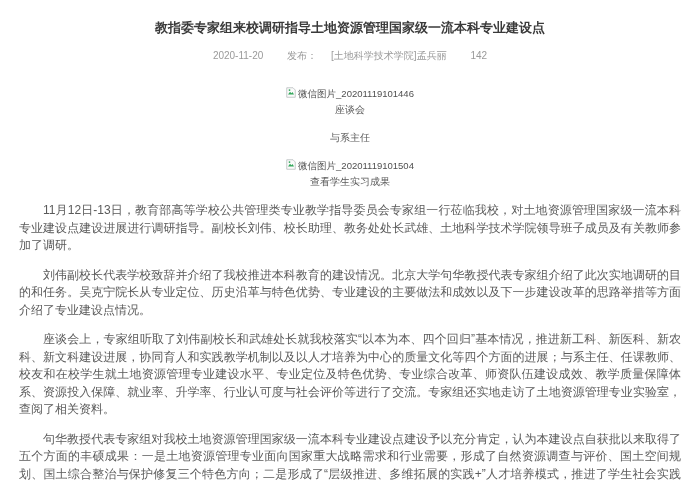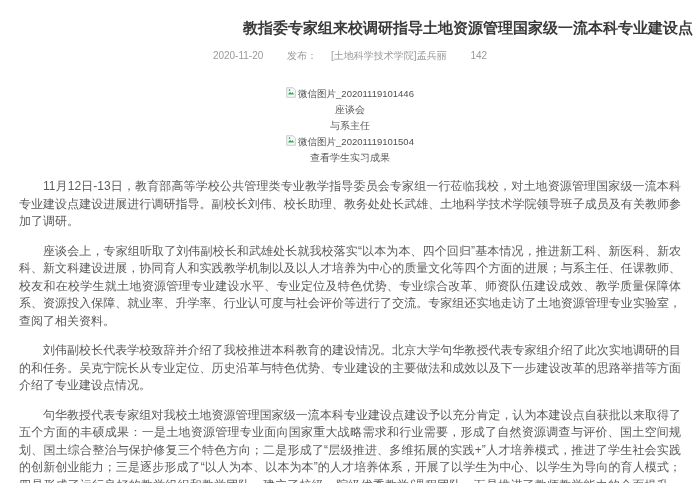--- a/index.html
+++ b/index.html
@@ -13,40 +13,40 @@
     height: 483px;
     background: #ffffff;
     overflow: hidden;
   }
   .article {
     width: 686px;
     margin: 0 auto;
     padding-top: 17px;
   }
   .title {
-    font-size: 15px;
+    font-size: 13px;
     font-weight: bold;
     color: #3a3a3a;
-    text-align: right;
+    text-align: center;
     line-height: 22px;
     margin: 0;
   }
   .meta {
     text-align: center;
     font-size: 10px;
     color: #9a9a9a;
     margin-top: 9px;
     line-height: 15px;
   }
   .meta span { margin: 0 7px; }
   .attachments {
     margin-top: 23px;
     text-align: center;
   }
-  .attach-item { margin: 0; }
+  .attach-item { margin: 12px; }
   .attach-line {
     font-size: 9.5px;
     color: #4f4f4f;
     line-height: 16px;
     height: 16px;
     white-space: nowrap;
   }
   .broken-img-icon {
     display: inline-block;
     width: 10px;
@@ -110,19 +110,19 @@
         <path d="M4 15 L8 9.5 L10.8 12.5 L13 10.2 L16 15 Z" fill="#35a85c"></path>
         <circle cx="7" cy="6.2" r="1.8" fill="#35a85c"></circle>
       </svg><span class="attach-alt">微信图片_20201119101504</span>
     </div>
     <div class="attach-caption">查看学生实习成果</div>
   </div>
 </div>
 
     <div class="content" id="content">
         <p>11月12日-13日，教育部高等学校公共管理类专业教学指导委员会专家组一行莅临我校，对土地资源管理国家级一流本科专业建设点建设进展进行调研指导。副校长刘伟、校长助理、教务处处长武雄、土地科学技术学院领导班子成员及有关教师参加了调研。</p>
+        <p>刘伟副校长代表学校致辞并介绍了我校推进本科教育的建设情况。北京大学句华教授代表专家组介绍了此次实地调研的目的和任务。吴克宁院长从专业定位、历史沿革与特色优势、专业建设的主要做法和成效以及下一步建设改革的思路举措等方面介绍了专业建设点情况。</p>
         <p>座谈会上，专家组听取了刘伟副校长和武雄处长就我校落实“以本为本、四个回归”基本情况，推进新工科、新医科、新农科、新文科建设进展，协同育人和实践教学机制以及以人才培养为中心的质量文化等四个方面的进展；与系主任、任课教师、校友和在校学生就土地资源管理专业建设水平、专业定位及特色优势、专业综合改革、师资队伍建设成效、教学质量保障体系、资源投入保障、就业率、升学率、行业认可度与社会评价等进行了交流。专家组还实地走访了土地资源管理专业实验室，查阅了相关资料。</p>
-        <p>刘伟副校长代表学校致辞并介绍了我校推进本科教育的建设情况。北京大学句华教授代表专家组介绍了此次实地调研的目的和任务。吴克宁院长从专业定位、历史沿革与特色优势、专业建设的主要做法和成效以及下一步建设改革的思路举措等方面介绍了专业建设点情况。</p>
         <p>句华教授代表专家组对我校土地资源管理国家级一流本科专业建设点建设予以充分肯定，认为本建设点自获批以来取得了五个方面的丰硕成果：一是土地资源管理专业面向国家重大战略需求和行业需要，形成了自然资源调查与评价、国土空间规划、国土综合整治与保护修复三个特色方向；二是形成了“层级推进、多维拓展的实践+”人才培养模式，推进了学生社会实践的创新创业能力；三是逐步形成了“以人为本、以本为本”的人才培养体系，开展了以学生为中心、以学生为导向的育人模式；四是形成了运行良好的教学组织和教学团队，建立了校级、院级优秀教学/课程团队；五是推进了教师教学能力的全面提升，获得教学成果奖、教学名师和科技人才计划。专家组还认为我校在激励奖励政策制定、课程思政建设、特色+精品办学理念、产学研协同、教学质量把控等五个方面积累了值得推广和借鉴的经验。同时，针对我校土地资源管理专业建设存在的问题，专家组就师资队伍优化、国家级教学成果突破、国际交流强化、教学计划调整、专业公共性推进、低年级专业引导等方面提出了具有建设性的指导意见。</p>
       </div>
 
   </div>
 </div>
 
 </body></html>

